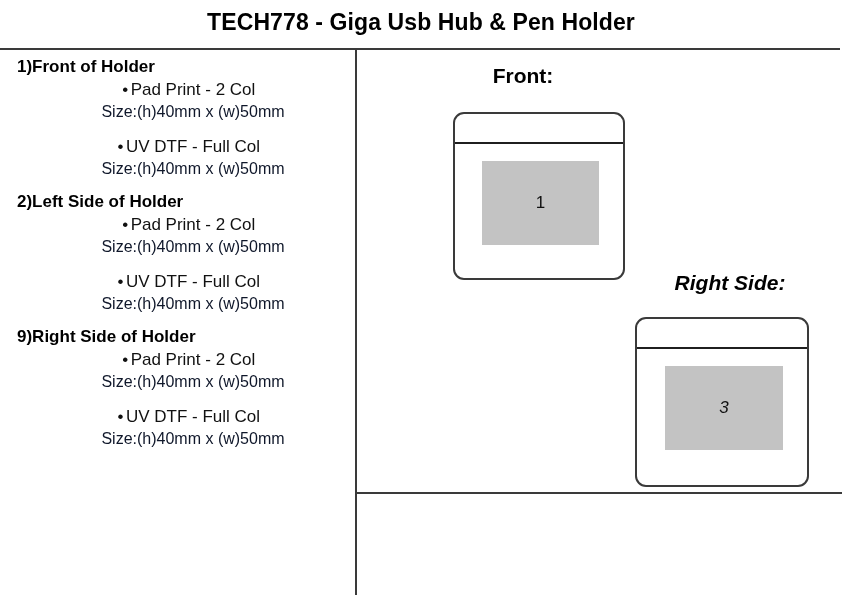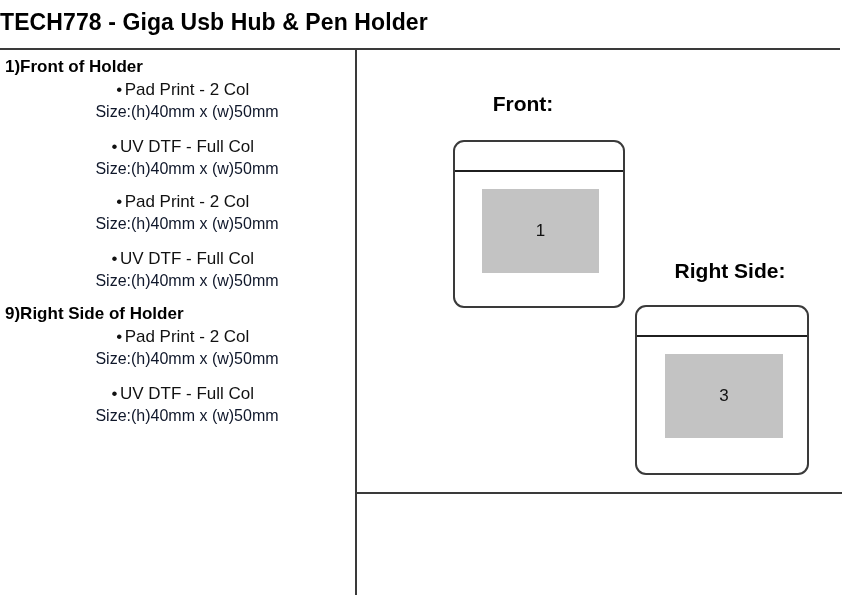--- a/index.html
+++ b/index.html
@@ -15,20 +15,21 @@
     font-family: "Liberation Sans", sans-serif;
     color: #000000;
   }
 
   
   #page-title {
     position: absolute;
     left: 0;
     top: 9px;
     width: 842px;
+    text-align: center;
     font-size: 23px;
     font-weight: bold;
     letter-spacing: 0.1px;
     color: #000;
   }
 
   
   .rule-h-top {
     position: absolute;
     left: 0;
@@ -54,21 +55,21 @@
     border-top: 2px solid #3a3a3a;
   }
 
   
   #spec-panel {
     position: absolute;
     left: 0;
     top: 55px;
     width: 350px;
   }
-  .spec-section { margin-bottom: 10px; }
+  .spec-section { margin-bottom: 10px; padding-left: 12px; }
   .spec-heading {
     font-size: 17px;
     font-weight: bold;
     padding-left: 5px;
     line-height: 23px;
     color: #000;
   }
   .spec-item { padding-left: 13px; text-align: center; }
   .spec-item-label {
     font-size: 17px;
@@ -129,33 +130,33 @@
     position: absolute;
     display: flex;
     align-items: center;
     justify-content: center;
     font-size: 17px;
     color: #111;
     font-family: "Liberation Sans", sans-serif;
   }
 
   
-  #view-front { left: 98px; top: 15px; width: 140px; height: 220px; margin-top: 28px; }
+  #view-front { left: 98px; top: 15px; width: 140px; height: 220px; }
   #view-front .holder-body { top: 48px; width: 172px; height: 168px; }
   #view-front .holder-lip  { top: 28px; }
   #view-front .print-area  { left: 27px; top: 47px; width: 117px; height: 84px; }
 
   
   #view-left { left: 32px; top: 222px; width: 174px; height: 222px; }
   #view-left .holder-body { top: 46px; width: 174px; height: 170px; }
   #view-left .holder-lip  { top: 28px; }
   #view-left .print-area  { left: 28px; top: 47px; width: 118px; height: 84px; }
 
   
-  #view-right { left: 280px; top: 210px; width: 190px; height: 222px; }
+  #view-right { left: 280px; top: 222px; width: 190px; height: 222px; font-style: italic; }
   #view-right .holder-body { top: 46px; width: 174px; height: 170px; }
   #view-right .holder-lip  { top: 28px; }
   #view-right .print-area  { left: 28px; top: 47px; width: 118px; height: 84px; }
 </style>
 </head>
 <body>
 
 <div id="page-title">TECH778 - Giga Usb Hub &amp; Pen Holder</div>
 
 <div class="rule-h-top"></div>
@@ -175,20 +176,21 @@
     <div class="spec-item-spacer"></div>
     <div class="spec-item">
       <div class="spec-item-label">
         <span class="spec-bullet">•</span><span>UV DTF - Full Col</span>
       </div>
       <div class="spec-item-size">Size:(h)40mm x (w)50mm</div>
     </div>
   </div>
 
   <div class="spec-section">
+    <div class="spec-heading">2)Left Side of Holder</div>
     <div class="spec-item">
       <div class="spec-item-label">
         <span class="spec-bullet">•</span><span>Pad Print - 2 Col</span>
       </div>
       <div class="spec-item-size">Size:(h)40mm x (w)50mm</div>
     </div>
     <div class="spec-item-spacer"></div>
     <div class="spec-item">
       <div class="spec-item-label">
         <span class="spec-bullet">•</span><span>UV DTF - Full Col</span>

